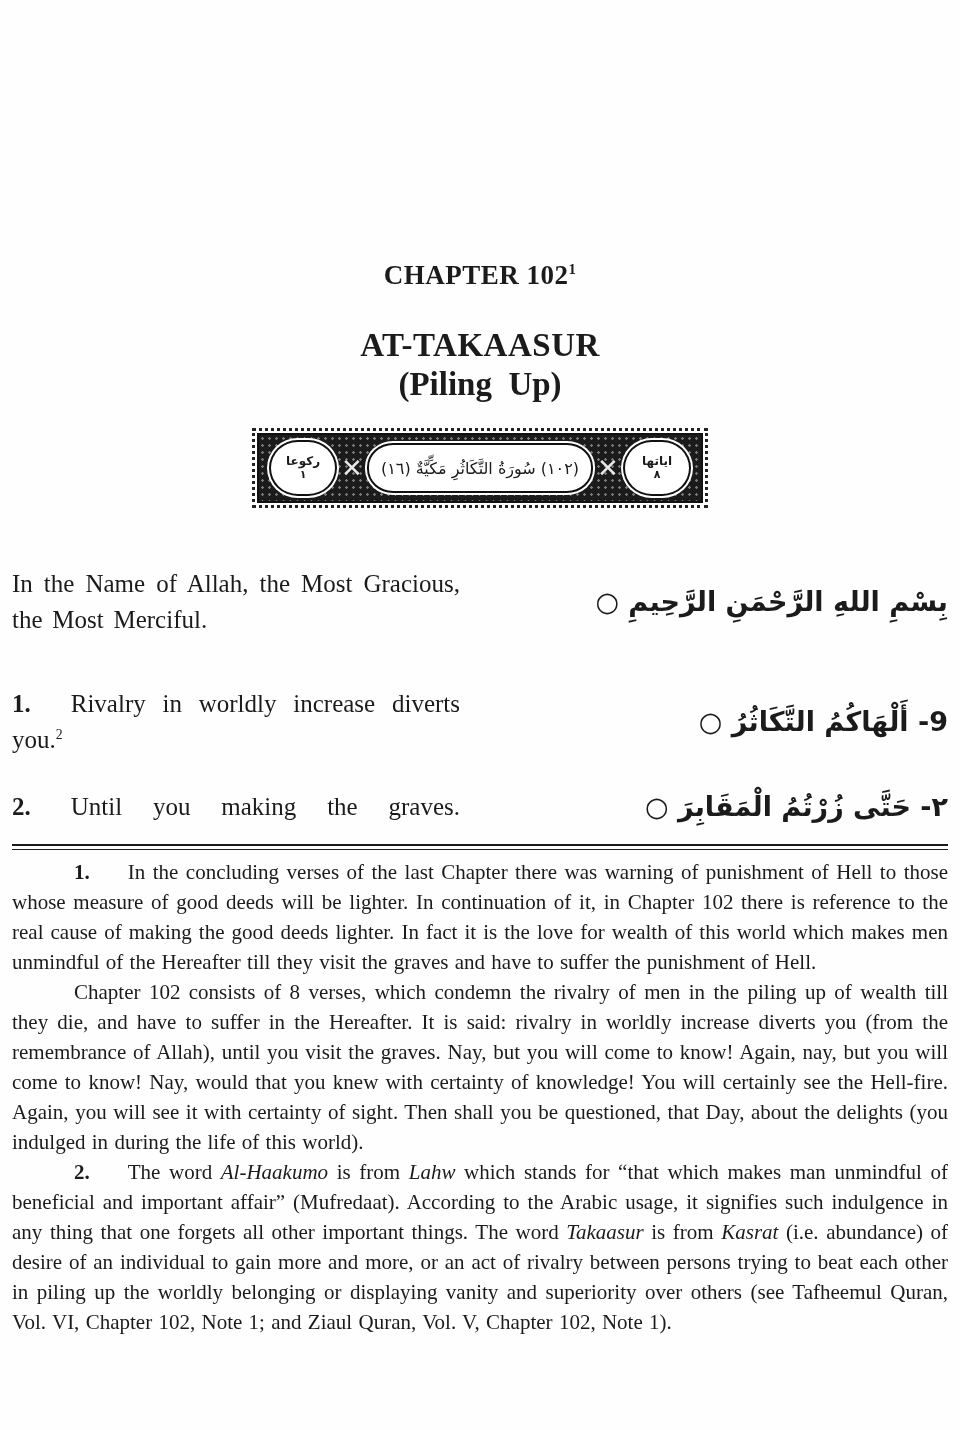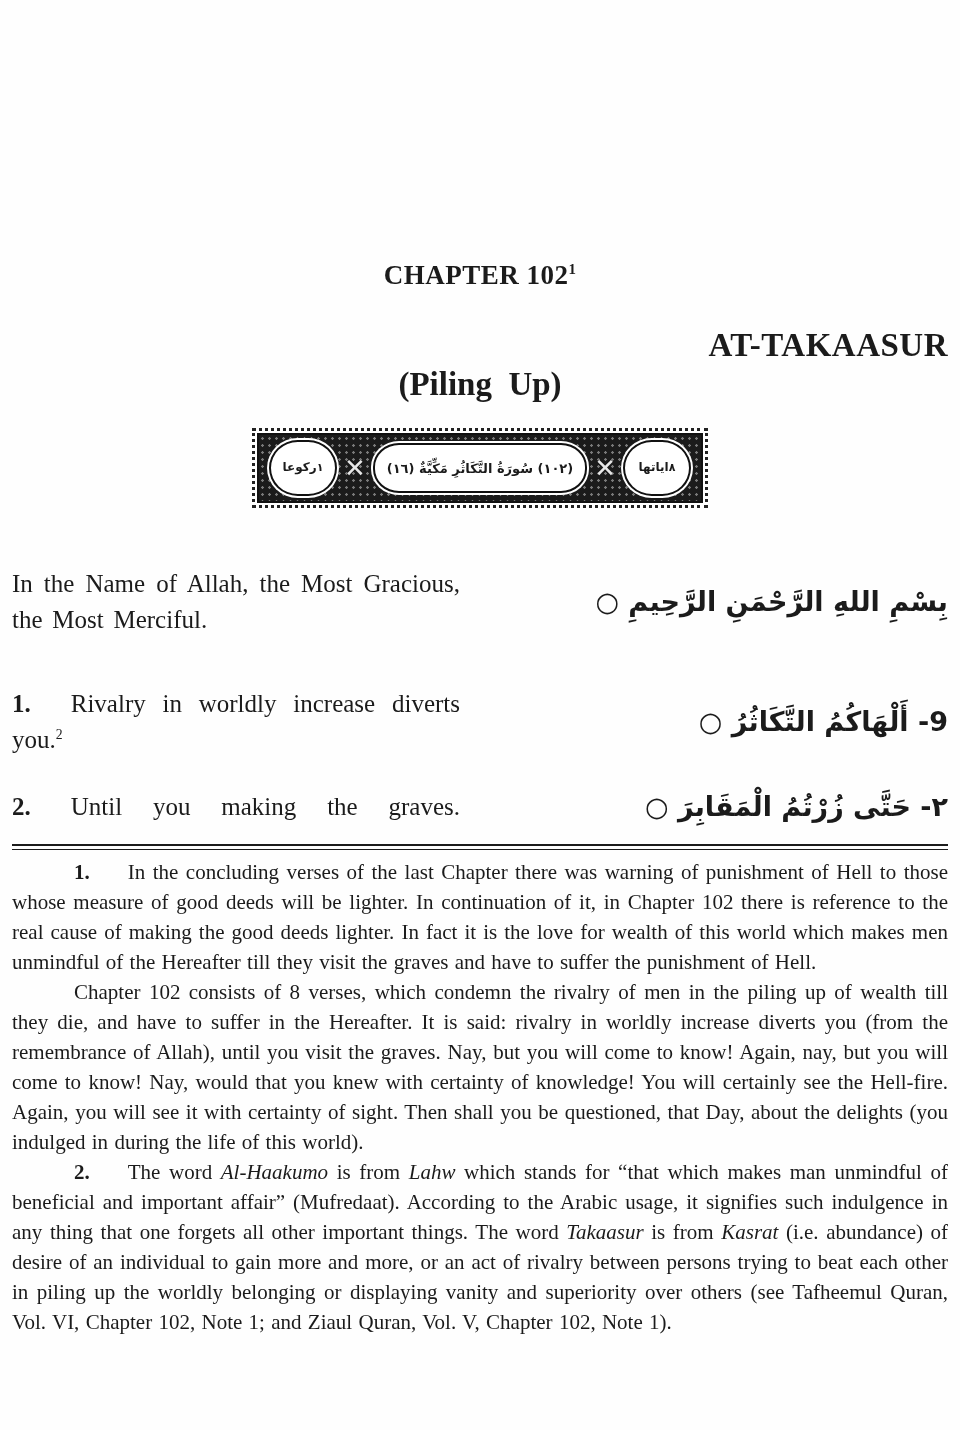--- a/index.html
+++ b/index.html
@@ -13,21 +13,21 @@
     box-sizing:border-box;
     padding:0 12px;
     overflow:hidden;
   }
   
   .chapter-header{text-align:center;padding-top:260px;}
   .chapter-heading{
     font-size:27px;font-weight:bold;margin:0;letter-spacing:.5px;
   }
   .chapter-heading sup{font-size:.55em;}
-  .surah-name{font-size:33px;font-weight:bold;margin:36px 0 0;letter-spacing:.5px;text-align:right;}
+  .surah-name{font-size:33px;font-weight:bold;margin:36px 0 0;letter-spacing:.5px;}
   .surah-translation{font-size:33px;font-weight:bold;margin:2px 0 0;word-spacing:.25em;}
 
   
   .banner{
     width:446px;margin:25px auto 0;
     border:3px dotted #222;
     padding:2px;background:#fff;
   }
   .banner-field{
     border:2px solid #111;
@@ -36,35 +36,35 @@
     background-size:7px 7px;
     height:66px;
     display:flex;align-items:center;justify-content:space-between;
     padding:0 10px;
   }
   .medallion{
     background:#fff;border:2px solid #111;
     box-shadow:0 0 0 2px #fff;
     border-radius:55% 55% 55% 55% / 65% 65% 65% 65%;
     width:64px;height:52px;
-    display:flex;flex-direction:row;align-items:center;justify-content:center;
+    display:flex;flex-direction:column;align-items:center;justify-content:center;
     font-family:"DejaVu Sans",sans-serif;
     font-weight:bold;font-size:12px;line-height:1.15;
     text-align:center;flex:0 0 auto;
   }
   .medallion .med-val{font-size:11px;}
   .cartouche{
     background:#fff;border:2px solid #111;
     box-shadow:0 0 0 2px #fff;
     border-radius:26px/24px;
     height:46px;max-width:286px;
     display:flex;align-items:center;justify-content:center;
     padding:0 12px;
     font-family:"DejaVu Sans",sans-serif;
-    font-weight:bold;font-size:13px;white-space:nowrap;
+    font-weight:normal;font-size:16px;white-space:nowrap;
     overflow:hidden;flex:0 1 auto;
   }
   .banner-x{
     color:#e8e8e8;font-size:26px;font-weight:bold;
     font-family:"DejaVu Sans",sans-serif;flex:0 0 auto;
     text-shadow:0 0 1px #000;
   }
 
   
   .row{display:flex;align-items:center;}

